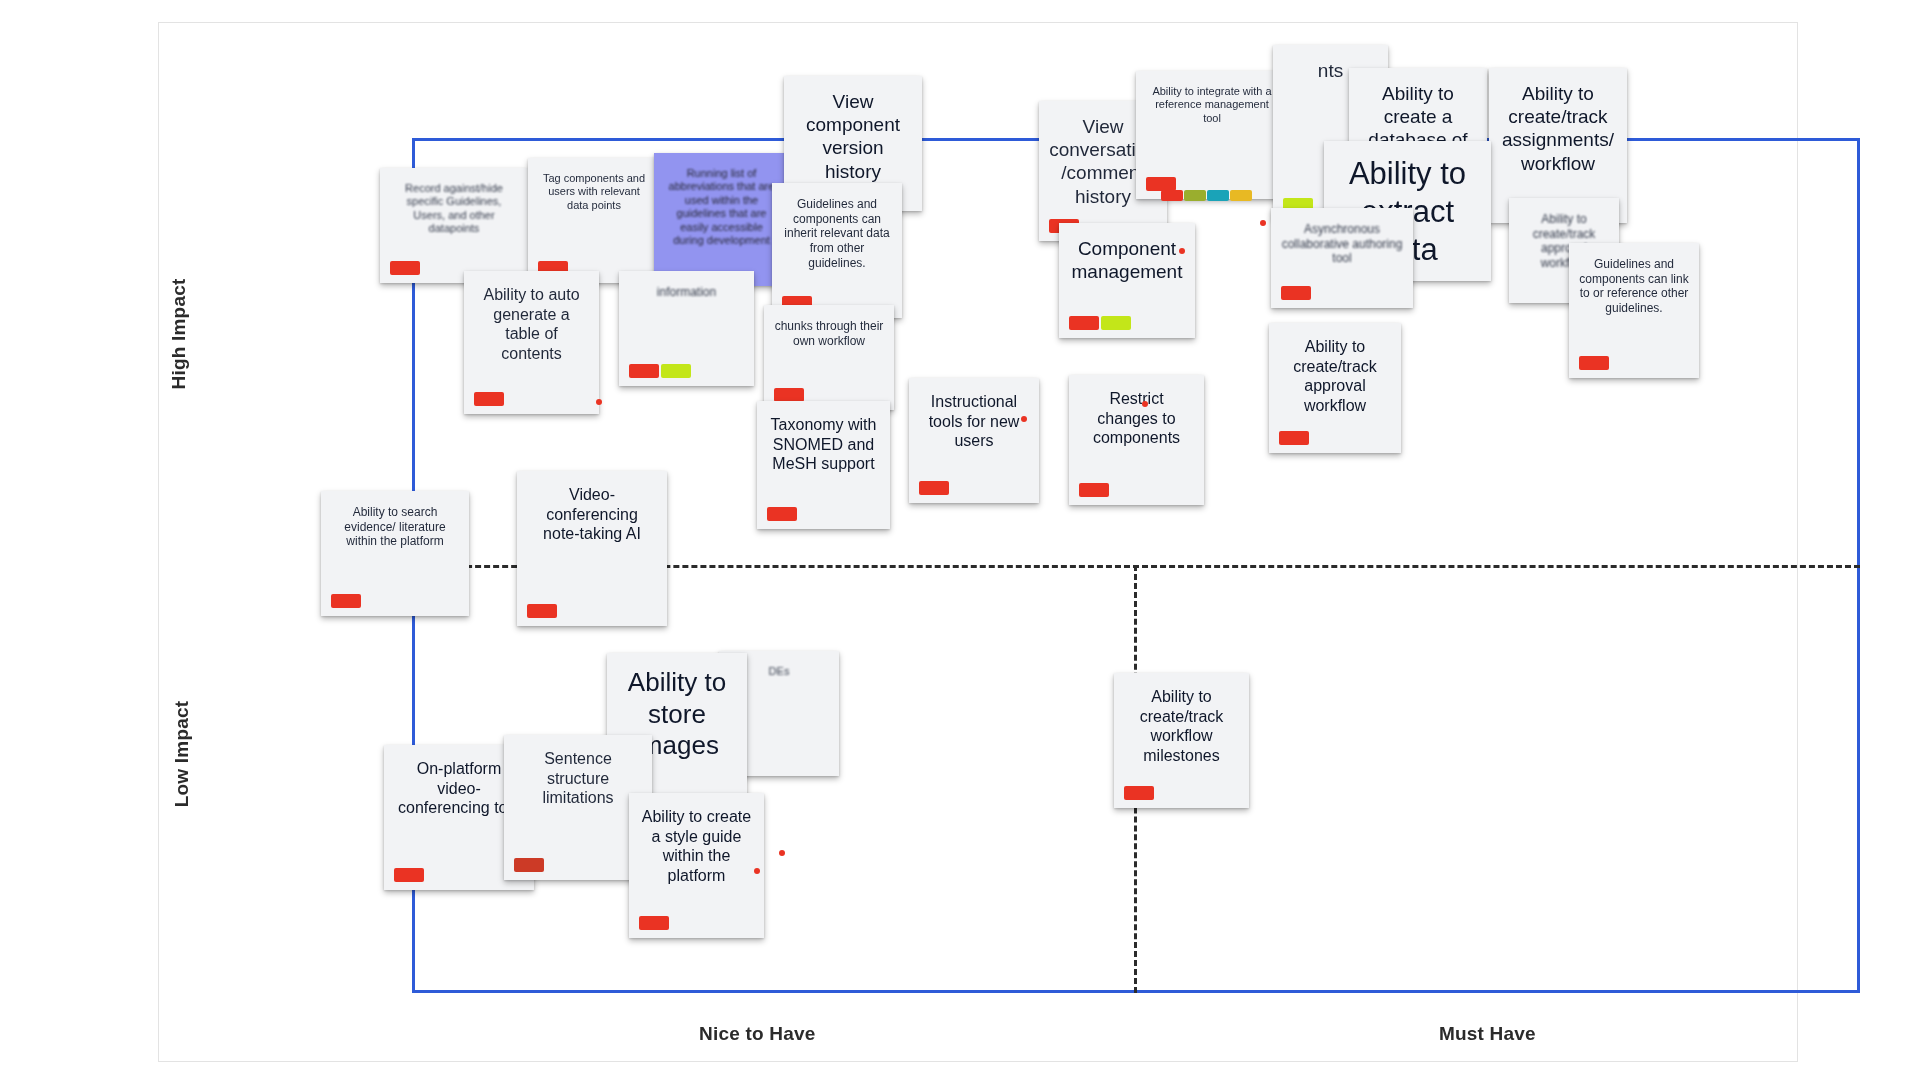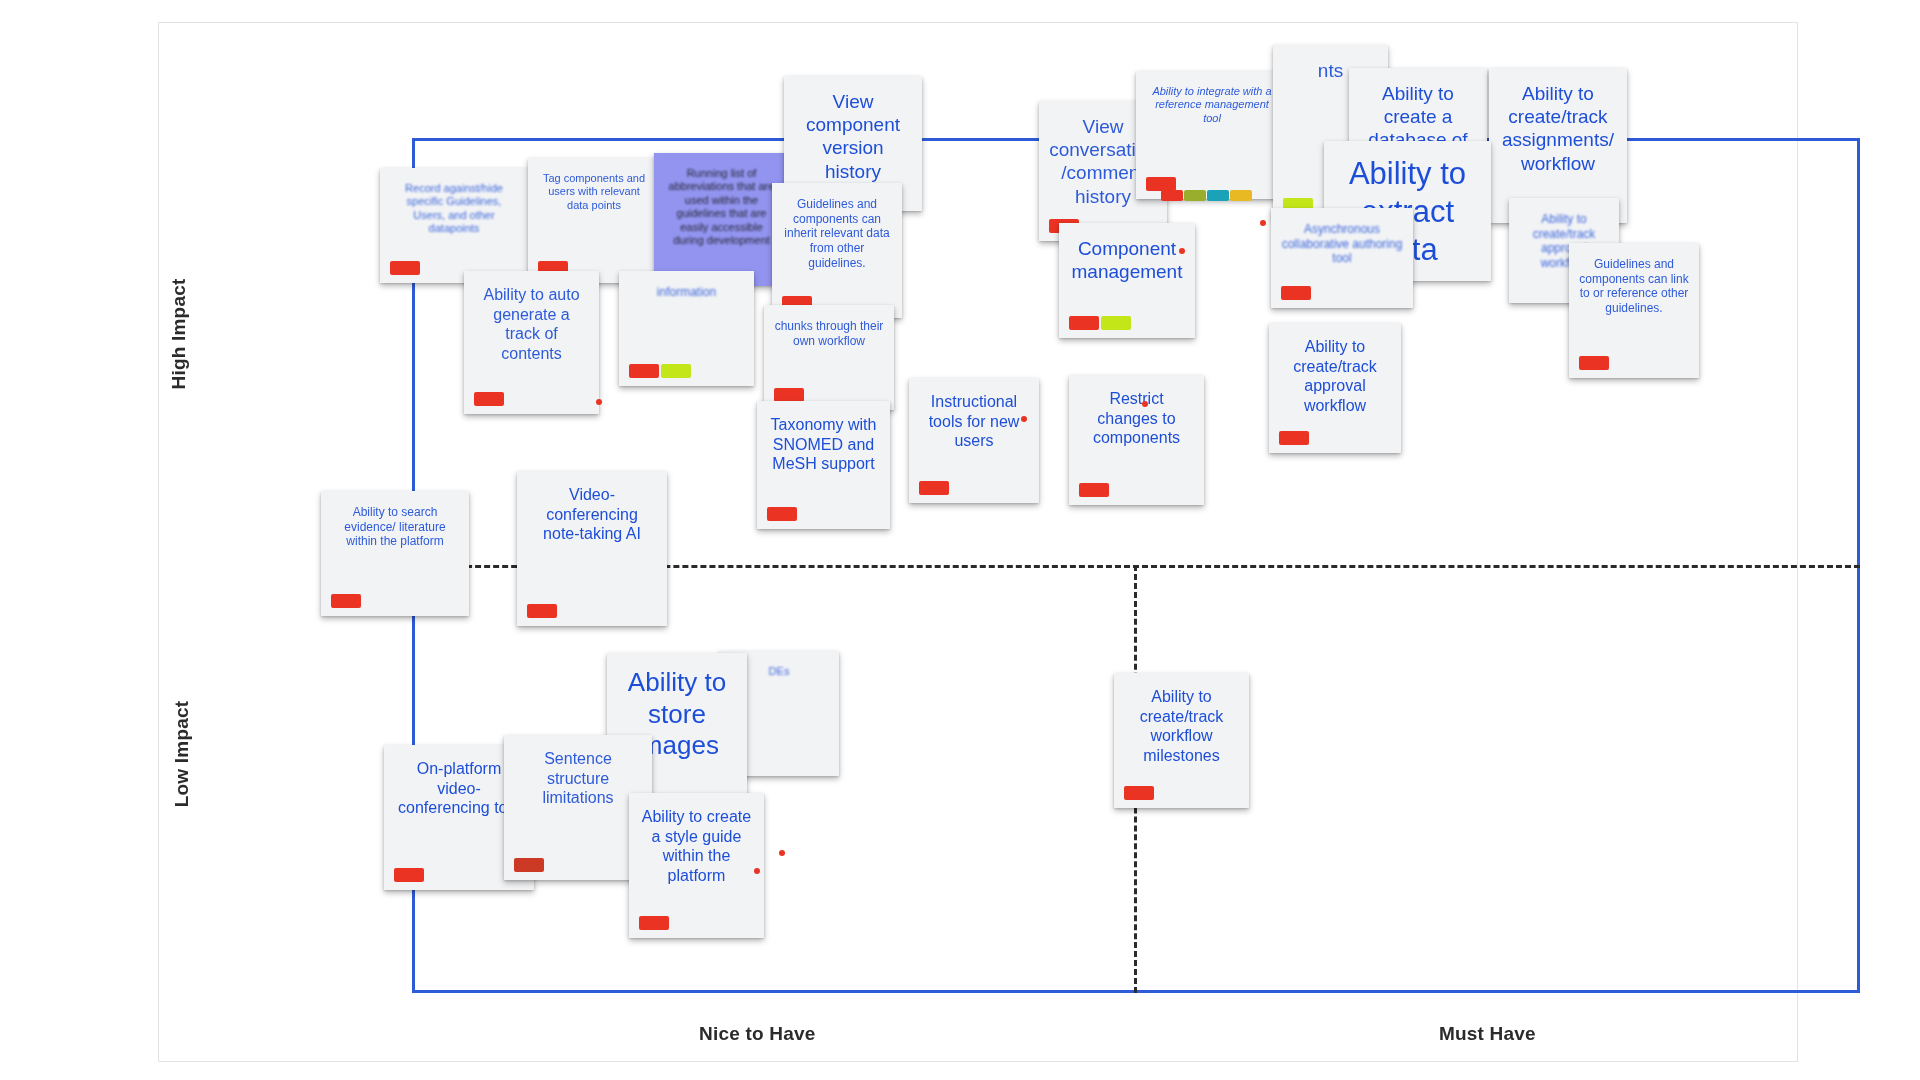--- a/index.html
+++ b/index.html
@@ -74,21 +74,21 @@
     box-shadow:0 3px 6px rgba(0,0,0,.28), 0 1px 2px rgba(0,0,0,.16);
     box-sizing:border-box;
     padding:14px 10px 8px 10px;
     display:flex;
     flex-direction:column;
     align-items:center;
     overflow:hidden;
   }
   .note .note-text{
     text-align:center;
-    color:#1d4ed8;
+    color:#0f172a;
     line-height:1.22;
     width:100%;
     word-wrap:break-word;
     display:block;
   }
   .note.purple{ background:#9294f0; }
   .note.purple .note-text{ color:#111; }
 
   
   .t-xs .note-text{ font-size:11px; }
@@ -146,21 +146,21 @@
     <span class="chips">
       <span class="chip" style="background:#ea3323"></span>
     </span>
   </div>
 
   <div class="note t-xs purple blurry2" style="left:495px; top:130px; width:135px; height:133px;">
     <span class="note-text">Running list of abbreviations that are used within the guidelines that are easily accessible during development</span>
   </div>
 
   <div class="note t-md blurry" style="left:305px; top:248px; width:135px; height:143px;">
-    <span class="note-text">Ability to auto generate a track of contents</span>
+    <span class="note-text">Ability to auto generate a table of contents</span>
     <span class="chips">
       <span class="chip" style="background:#ea3323"></span>
     </span>
   </div>
   <span class="dot" style="left:437px; top:376px;"></span>
 
   <div class="note t-sm blurry2" style="left:460px; top:248px; width:135px; height:115px;">
     <span class="note-text">information</span>
     <span class="chips">
       <span class="chip" style="background:#ea3323"></span>
@@ -221,21 +221,21 @@
 
   <div class="note t-lg" style="left:900px; top:200px; width:136px; height:115px;">
     <span class="note-text">Component management</span>
     <span class="chips">
       <span class="chip" style="background:#ea3323"></span>
       <span class="chip" style="background:#c3e619"></span>
     </span>
   </div>
   <span class="dot" style="left:1020px; top:225px;"></span>
 
-  <div class="note t-xs blurry" style="left:977px; top:48px; width:152px; height:128px;font-style:italic;">
+  <div class="note t-xs blurry" style="left:977px; top:48px; width:152px; height:128px;">
     <span class="note-text">Ability to integrate with a reference management tool</span>
     <span class="chips">
       <span class="chip" style="background:#ea3323"></span>
     </span>
   </div>
 
   <div style="position:absolute; left:1002px; top:167px; display:flex; gap:1px;">
     <span class="chip sm" style="background:#ea3323"></span>
     <span class="chip sm" style="background:#9aae2e"></span>
     <span class="chip sm" style="background:#1aa3b8"></span>

